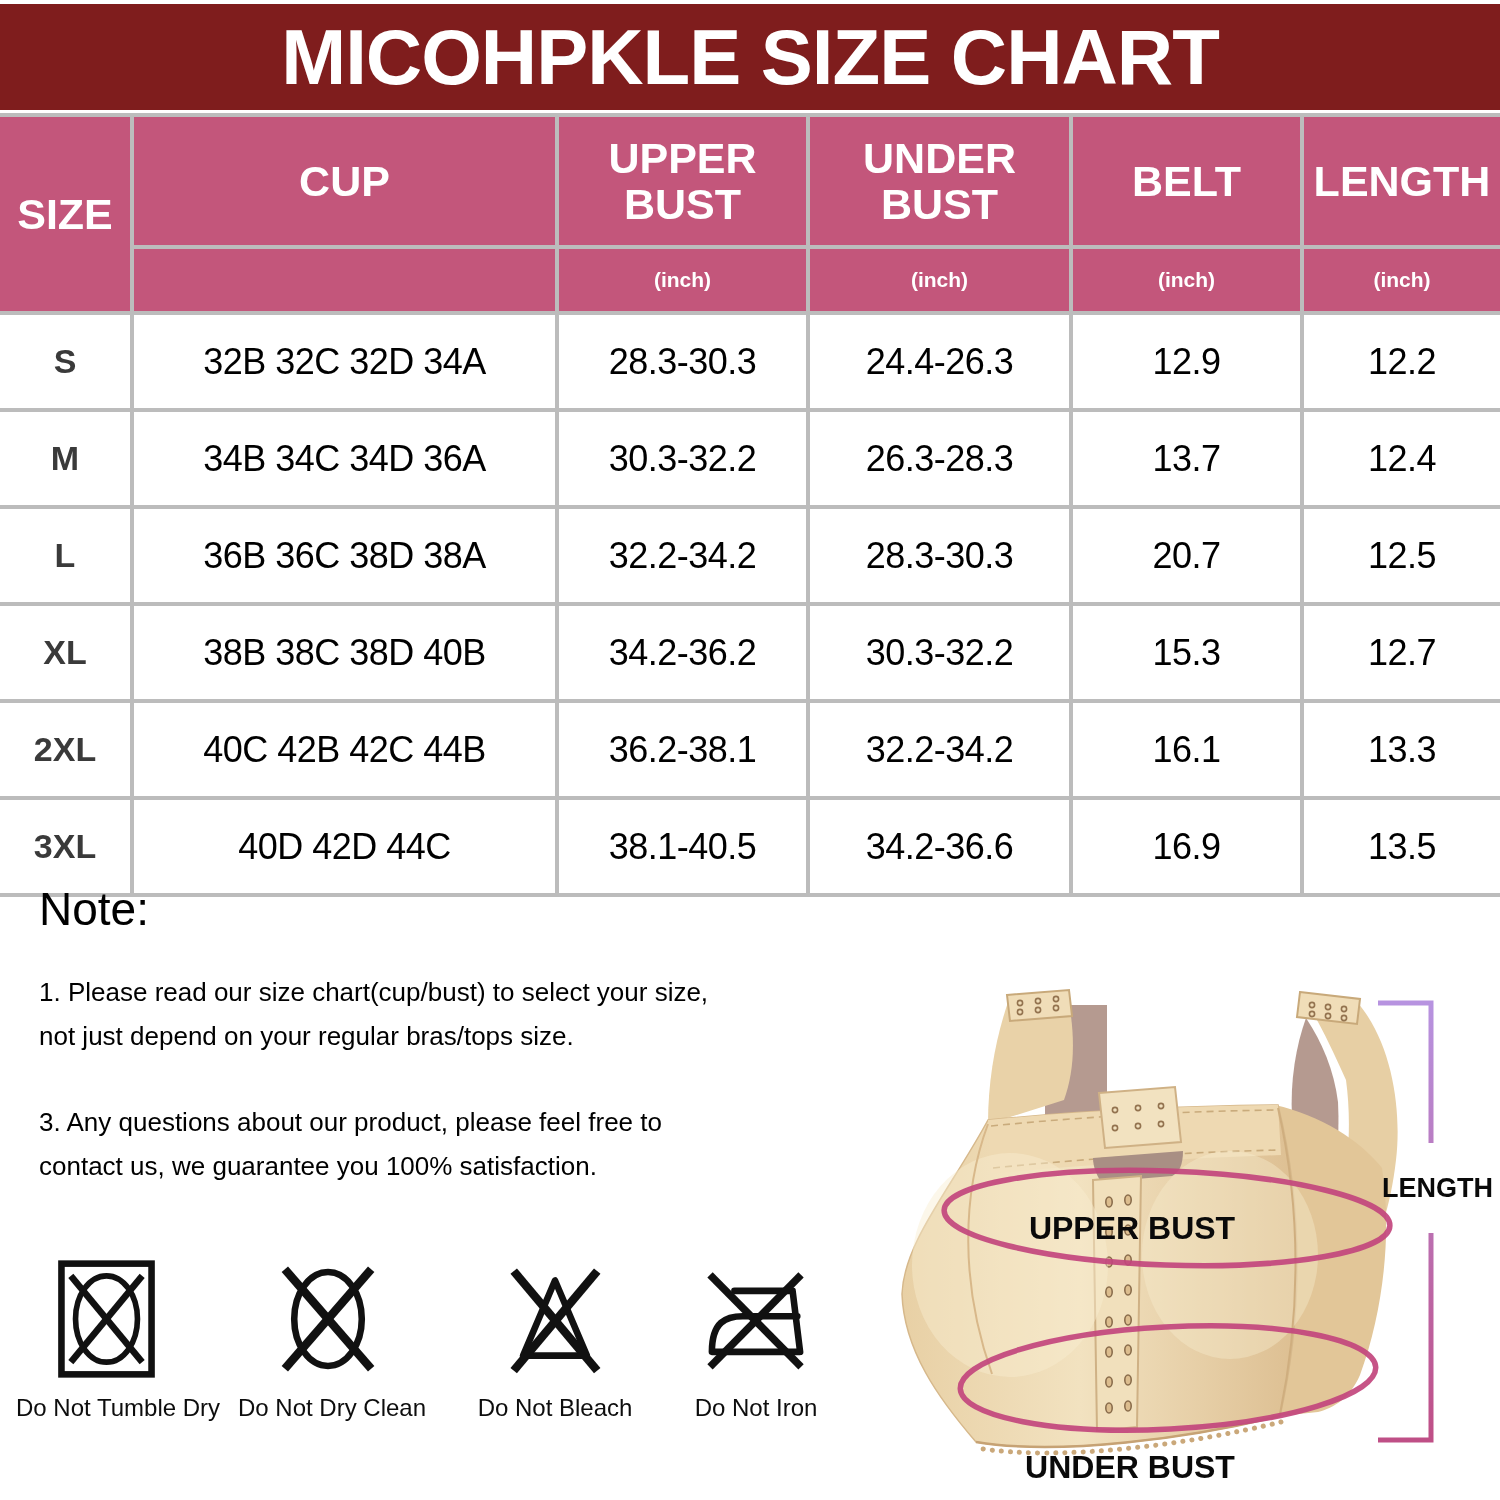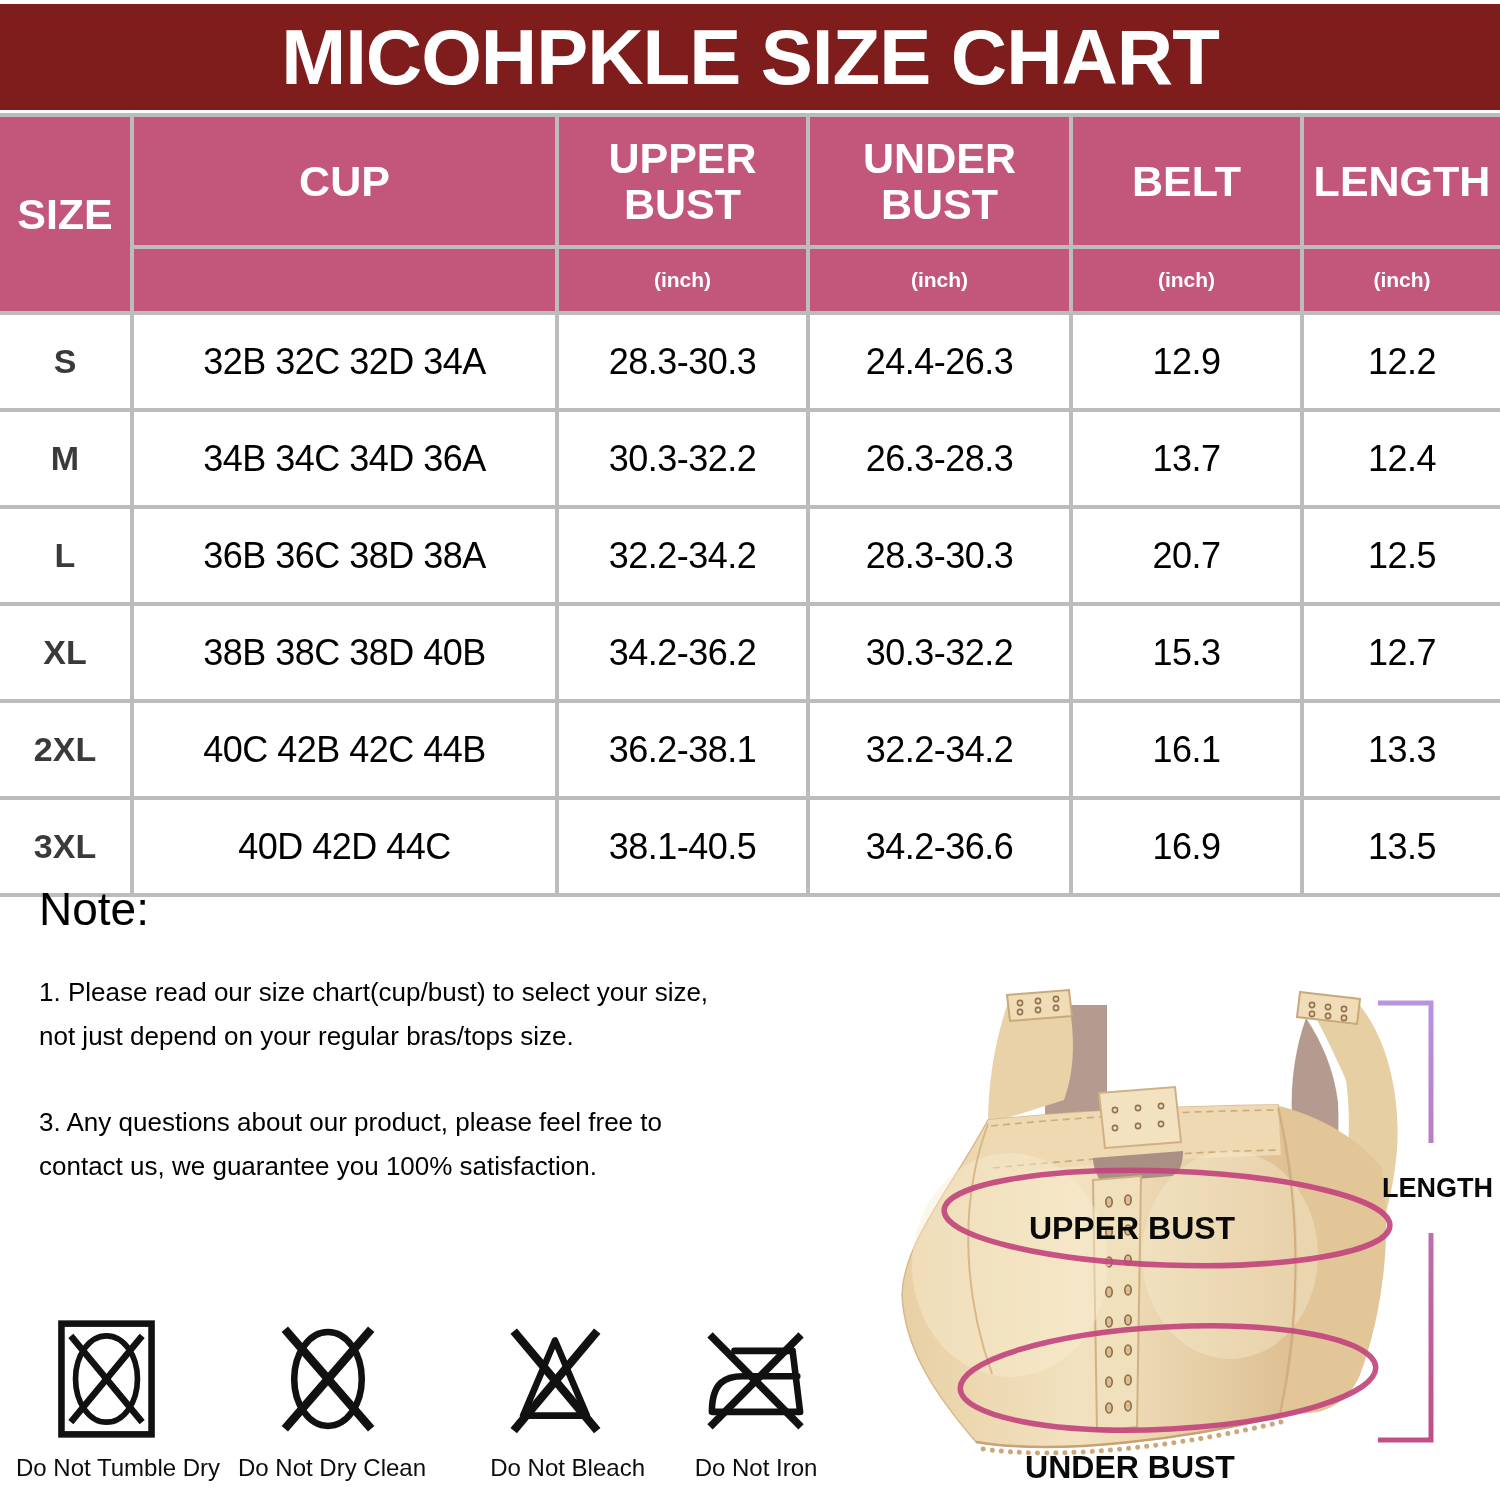--- a/index.html
+++ b/index.html
@@ -31,26 +31,26 @@
   }
   .size-table thead tr.main-head th{height:128px;}
   .size-table thead tr.unit-row th{height:62px; font-size:21px;}
   .size-table tbody td{height:93px; font-size:36px; color:#000; letter-spacing:-0.5px; background:#fff;}
   .size-table tbody td.size-col{font-weight:bold; color:#3a3a3a; font-size:34px; letter-spacing:0;}
   
   .notes{position:absolute; left:39px; top:882px; width:790px; color:#000000;}
   .notes .note-heading{font-size:46px; margin:0 0 34px 0; font-weight:400;}
   .notes p{font-size:26px; line-height:44px; margin:0 0 42px 0; white-space:pre-line;}
   
-  .care{position:absolute; top:1318px; left:0; width:860px; height:170px;}
+  .care{position:absolute; top:1258px; left:0; width:860px; height:170px;}
   .care-item{position:absolute; width:180px; text-align:center;}
   .care-item svg{display:block; margin:0 auto;}
   .care-label{margin-top:14px; font-size:24px; color:#0d0d0d; white-space:nowrap;}
   .care-item.c1{left:16px;}  .care-item.c2{left:238px;}
-  .care-item.c3{left:465px;text-align:right;} .care-item.c4{left:666px;}
+  .care-item.c3{left:465px;} .care-item.c4{left:666px;}
   
   .bra-figure{position:absolute; left:860px; top:950px; width:640px; height:550px;}
   .fig-label{font-weight:bold; fill:#0a0a0a;}
 </style>
 </head>
 <body>
 
 <div class="canvas">
 
   <div class="title-band">

